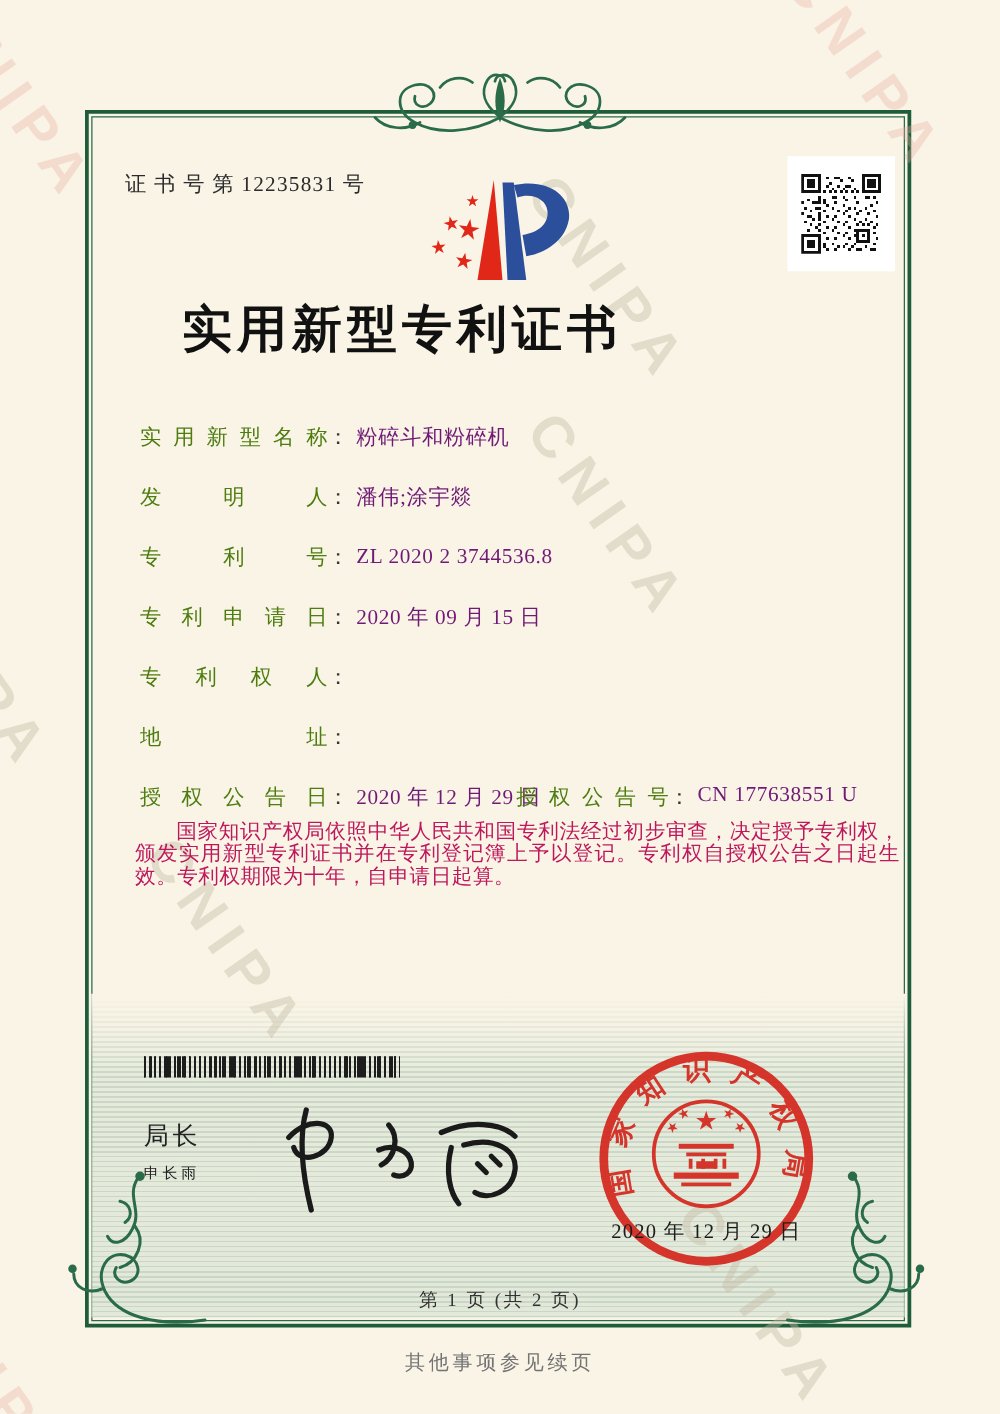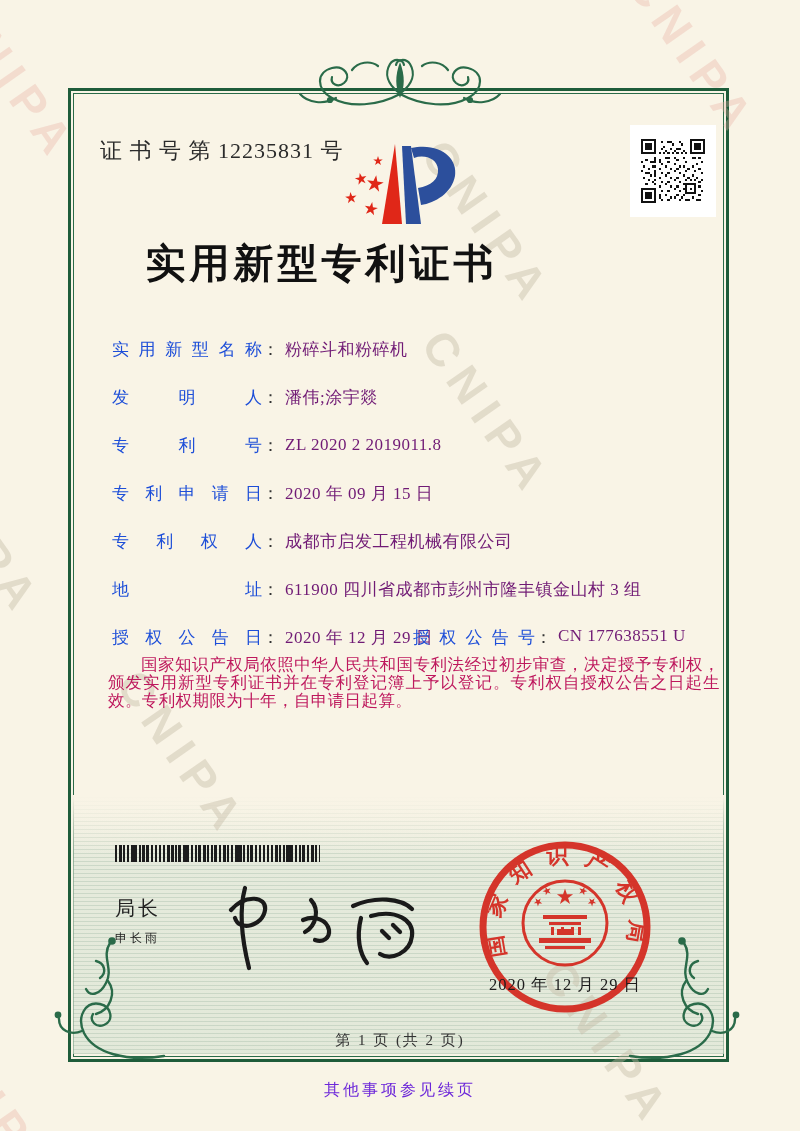--- a/index.html
+++ b/index.html
@@ -34,35 +34,35 @@
       linear-gradient(180deg, rgba(224,233,220,0.15), rgba(219,229,214,0.65) 70px, rgba(217,228,212,0.7));
   }
   .waves::before{
     content:"";position:absolute;left:0;top:0;right:0;height:60px;
     background:linear-gradient(180deg,#f9f4e6, rgba(249,244,230,0));
   }
   svg.ornament-top{position:absolute;left:240px;top:50px;z-index:2;}
   svg.corner{position:absolute;z-index:2;}
 
   
-  .cert-no{position:absolute;left:100px;top:136px;font-size:22px;letter-spacing:1px;z-index:3;}
+  .cert-no{position:absolute;left:100px;top:136px;font-size:17px;letter-spacing:1px;z-index:3;}
   .qr-box{position:absolute;left:630px;top:125px;width:86px;height:92px;background:#fff;z-index:3;
           display:flex;align-items:center;justify-content:center;}
   .logo{position:absolute;left:338px;top:136px;z-index:3;}
   .title{
     position:absolute;left:0;top:236px;width:643px;text-align:center;z-index:3;
     font-size:40px;font-weight:bold;letter-spacing:4px;color:#111;
   }
 
   
   .fields{position:absolute;left:112px;top:325px;width:600px;z-index:3;}
   .frow{height:48px;display:flex;align-items:center;font-size:17px;position:relative;}
   .flabel{
     display:inline-block;width:150px;text-align:justify;text-align-last:justify;
-    color:#1d4ed8;flex:none;
+    color:#4d7c0f;flex:none;
   }
   .fcolon{flex:none;color:#333;margin-right:6px;}
   .fvalue{color:#701a75;letter-spacing:0.5px;white-space:nowrap;}
   .pair2{position:absolute;left:301px;display:flex;align-items:flex-start;}
   .pair2 .flabel{width:122px;}
 
   
   .paras{position:absolute;left:108px;top:656px;width:612px;z-index:3;
          font-size:16.5px;line-height:18px;text-align:justify;color:#be185d;}
   .paras p{margin:0;text-indent:2em;letter-spacing:0.4px;}
@@ -87,21 +87,21 @@
     position:absolute;left:477px;top:974px;width:176px;text-align:center;z-index:5;
     font-size:16.5px;letter-spacing:1px;color:#1c1c1c;
   }
   .seal-ring-text{font-size:22px;font-weight:bold;letter-spacing:15px;fill:#d4281e;
                   font-family:"Liberation Serif","DejaVu Serif",serif;}
 
   
   .page-info{position:absolute;left:0;top:1031px;width:800px;text-align:center;
              font-size:15px;letter-spacing:2px;z-index:3;color:#333;}
   .cont-note{position:absolute;left:0;top:1080px;width:800px;text-align:center;
-             font-size:16px;letter-spacing:3px;z-index:3;color:#6d28d9;}
+             font-size:16px;letter-spacing:3px;z-index:3;color:#737373;}
 </style>
 </head>
 <body>
 
 <div class="wm pink" style="left:-20px;top:-15px;">CNIPA</div>
 <div class="wm pink" style="left:660px;top:-40px;">CNIPA</div>
 <div class="wm" style="left:455px;top:130px;">CNIPA</div>
 <div class="wm" style="left:455px;top:320px;">CNIPA</div>
 <div class="wm" style="left:-55px;top:440px;">CNIPA</div>
 <div class="wm" style="left:150px;top:660px;">CNIPA</div>
@@ -196,36 +196,34 @@
       <span class="fvalue">粉碎斗和粉碎机</span>
   </div>
   <div class="frow">
     <span class="flabel">发明人</span>
       <span class="fcolon">：</span>
       <span class="fvalue">潘伟;涂宇燚</span>
   </div>
   <div class="frow">
     <span class="flabel">专利号</span>
       <span class="fcolon">：</span>
-      <span class="fvalue">ZL 2020 2 2019011.8</span>
+      <span class="fvalue">ZL 2020 2 3744536.8</span>
   </div>
   <div class="frow">
     <span class="flabel">专利申请日</span>
       <span class="fcolon">：</span>
       <span class="fvalue">2020 年 09 月 15 日</span>
   </div>
   <div class="frow">
     <span class="flabel">专利权人</span>
       <span class="fcolon">：</span>
-      <span class="fvalue">成都市启发工程机械有限公司</span>
   </div>
   <div class="frow">
     <span class="flabel">地址</span>
       <span class="fcolon">：</span>
-      <span class="fvalue">611900 四川省成都市彭州市隆丰镇金山村 3 组</span>
   </div>
   <div class="frow">
     <span class="flabel">授权公告日</span>
       <span class="fcolon">：</span>
       <span class="fvalue">2020 年 12 月 29 日</span>
     <span class="pair2">
       <span class="flabel">授权公告号</span>
         <span class="fcolon">：</span>
         <span class="fvalue">CN 177638551 U</span>
     </span>

